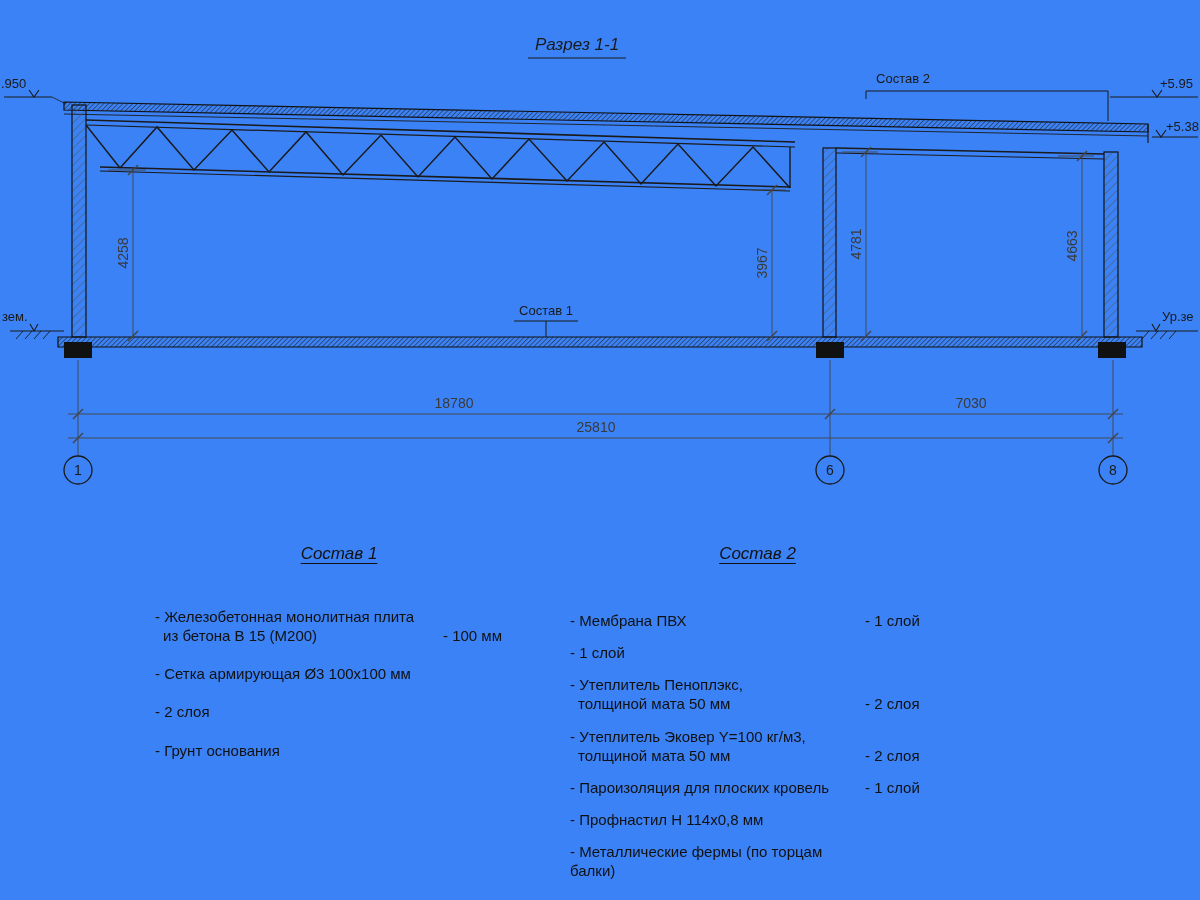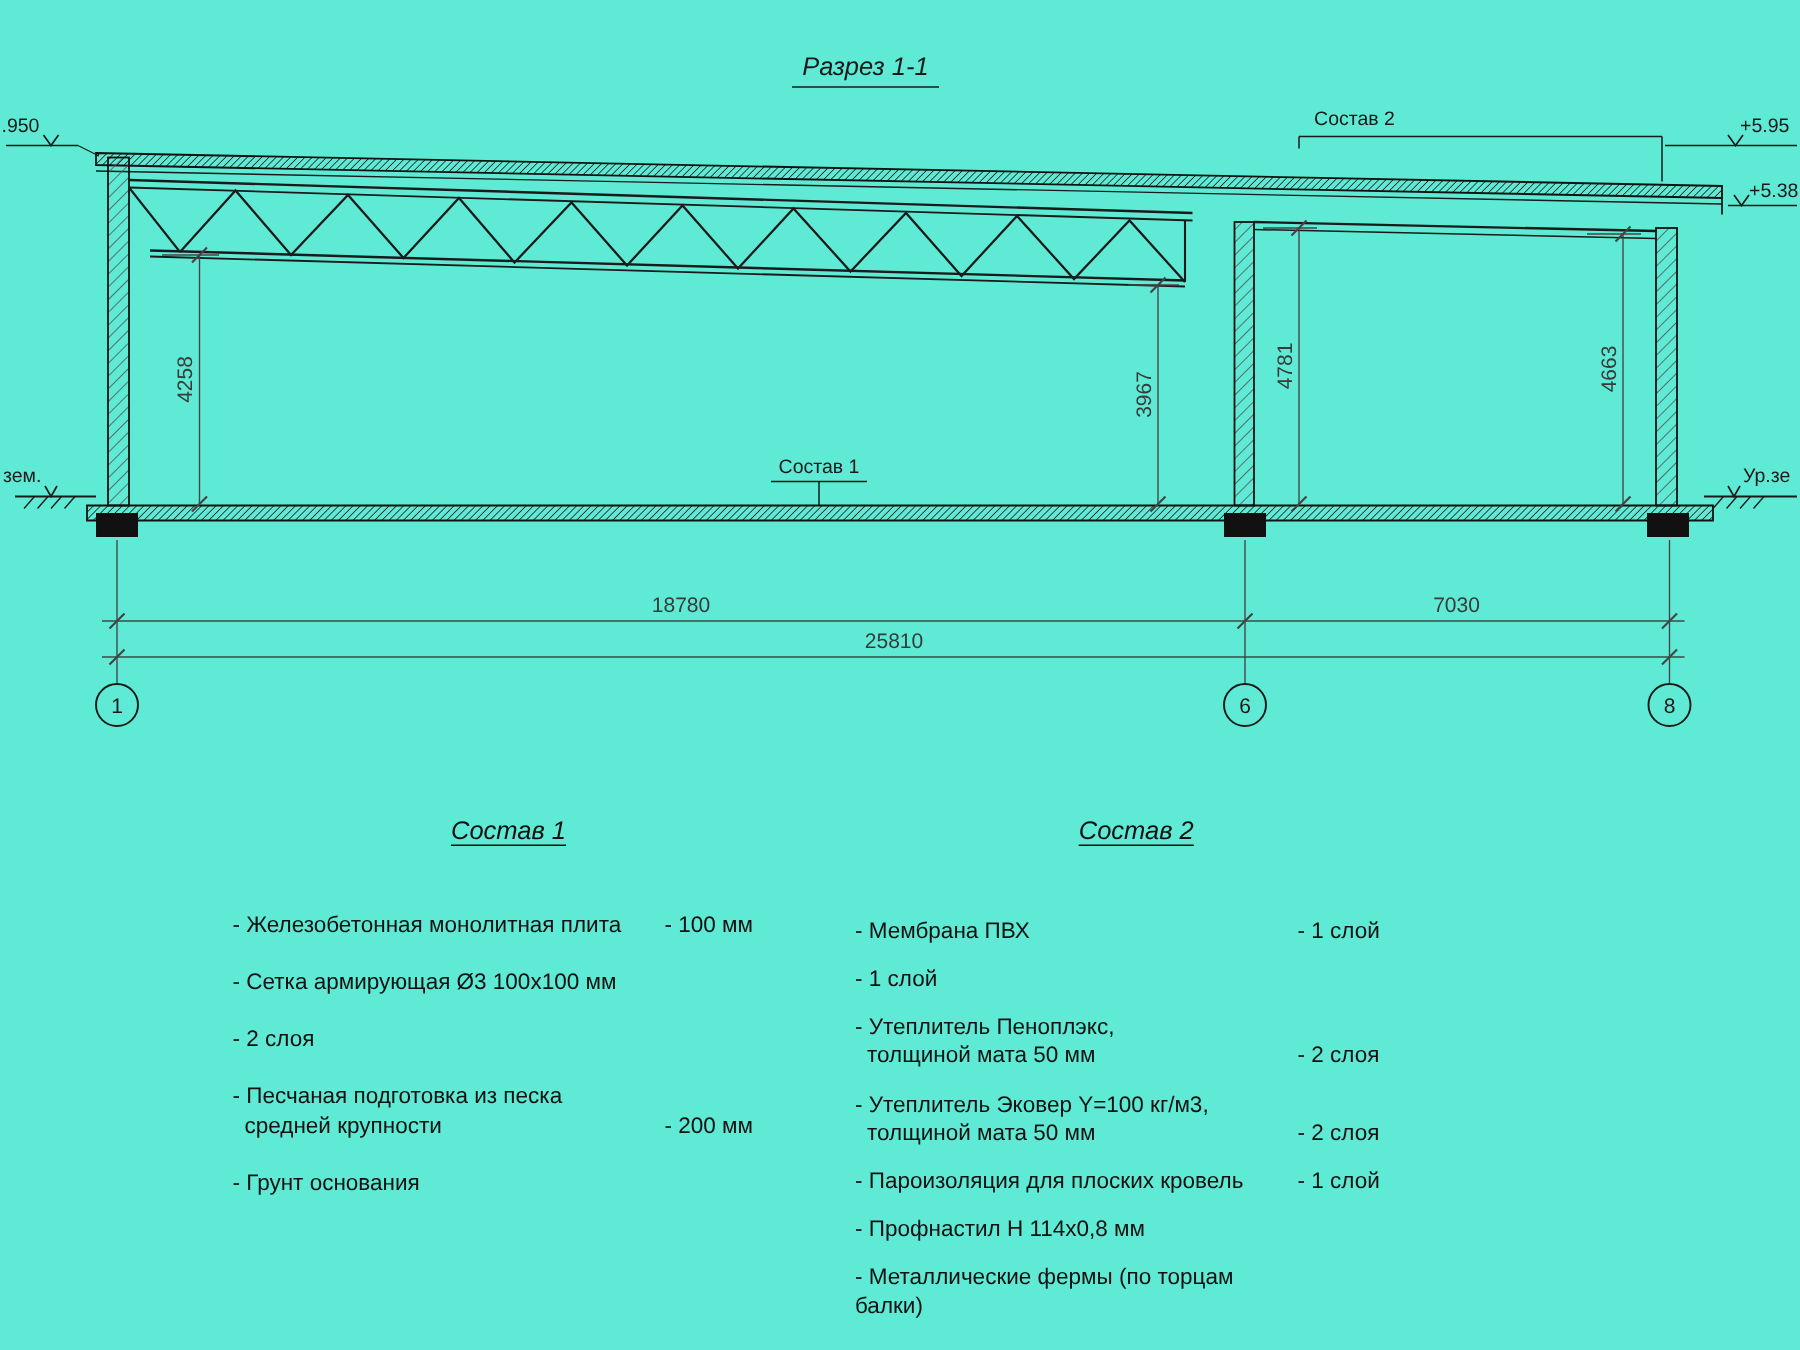--- a/index.html
+++ b/index.html
@@ -1,16 +1,16 @@
 <!DOCTYPE html>
 <html><head>
 <meta charset="utf-8">
 <style>
   html,body{margin:0;padding:0;background:#ffffff;}
-  #sheet{position:relative;width:1200px;height:900px;background:#5eead4;overflow:hidden;
+  #sheet{position:relative;width:1200px;height:900px;background:#3b82f6;overflow:hidden;
          font-family:"Liberation Sans",sans-serif;color:#111;}
   svg{position:absolute;left:0;top:0;}
   svg text{font-family:"Liberation Sans",sans-serif;fill:#1a1a1a;}
   .dimtxt{fill:#3a3a3a;font-size:14px;}
   .lbl{font-size:13px;}
   .ttl{font-size:17px;font-style:italic;}
   .spec{position:absolute;font-size:15px;line-height:1.28;}
   .spec-title{font-size:17px;font-style:italic;text-align:center;
               text-decoration:underline;text-underline-offset:4px;}
   .spec1 .spec-title{margin-bottom:42px;}
@@ -185,38 +185,32 @@
       <text x="830" y="475" text-anchor="middle" font-size="14" stroke="none" fill="#1a1a1a">6</text>
       <text x="1113" y="475" text-anchor="middle" font-size="14" stroke="none" fill="#1a1a1a">8</text>
     </g>
   </svg>
 
   <div class="spec spec1" style="left:155px;top:543px;width:368px;">
     <div class="spec-title">Состав 1</div>
     <div class="item">
       <div class="name">
         <div>- Железобетонная  монолитная плита</div>
+        <div class="l2">из бетона В 15 (М200)</div>
       </div>
       <div class="val">- 100 мм</div>
     </div>
     <div class="item">
       <div class="name">
           <div>- Сетка армирующая Ø3 100х100 мм</div>
         </div>
       <div class="val"></div>
     </div>
     <div class="item">
       <div class="val">- 2 слоя</div>
-    </div>
-    <div class="item">
-      <div class="name">
-        <div>- Песчаная подготовка из песка</div>
-        <div class="l2">средней крупности</div>
-      </div>
-      <div class="val">- 200 мм</div>
     </div>
     <div class="item">
       <div class="name">
           <div>- Грунт основания</div>
         </div>
       <div class="val"></div>
     </div>
   </div>
 
   <div class="spec spec2" style="left:570px;top:543px;width:375px;">

